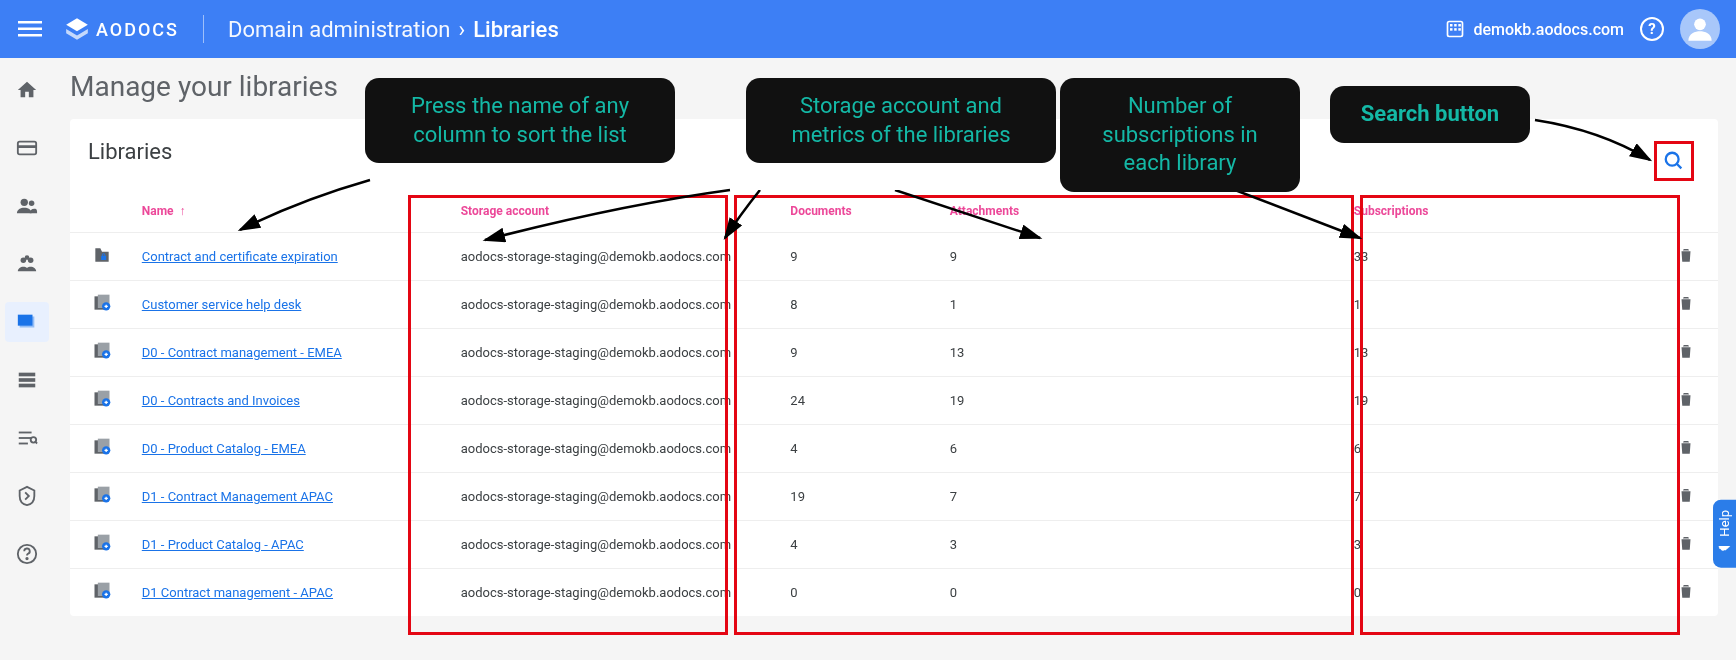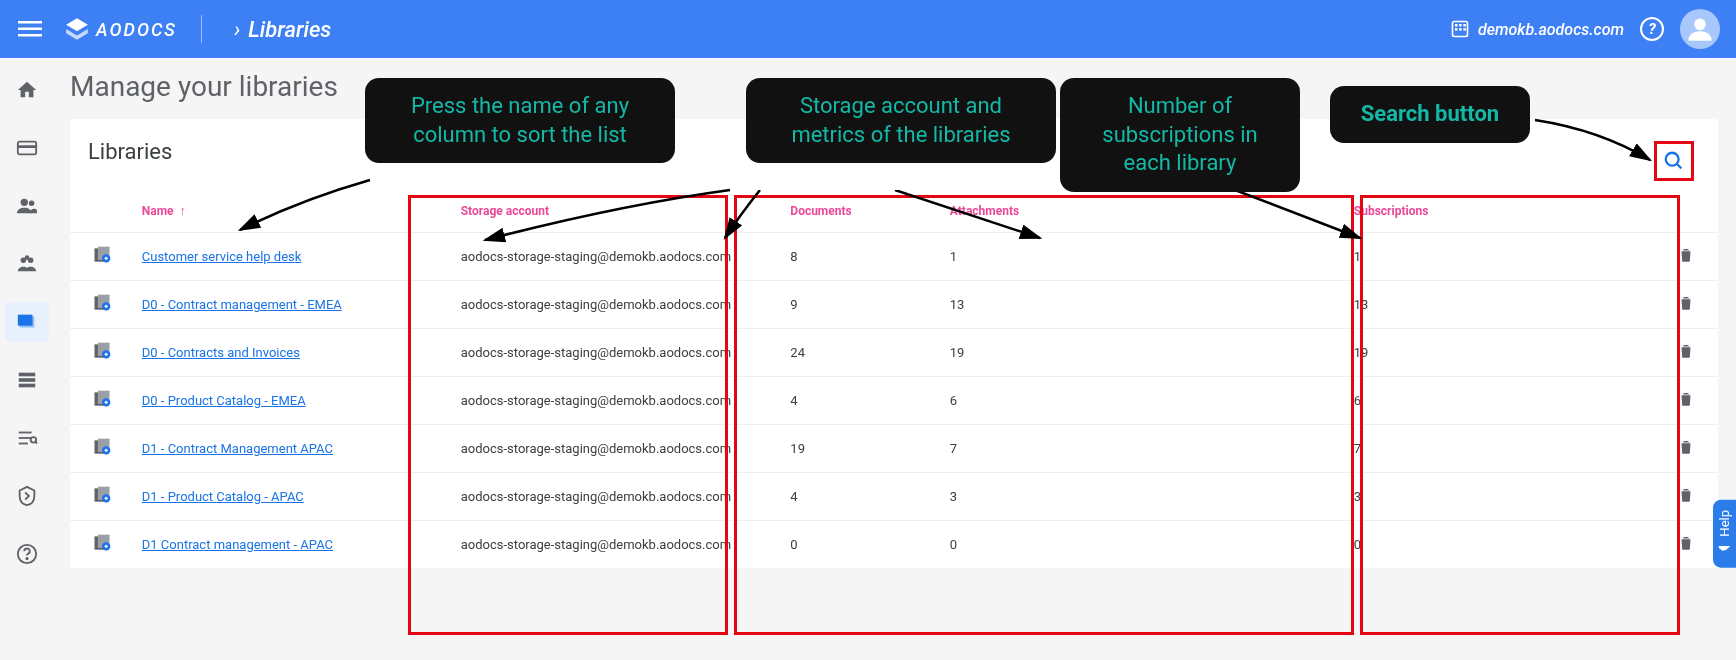--- a/index.html
+++ b/index.html
@@ -1,19 +1,19 @@
 <!DOCTYPE html>
 <html><head>
 <meta charset="utf-8">
 <style>
 * { box-sizing: border-box; margin: 0; padding: 0; }
 body { font-family: Roboto, Arial, sans-serif; background: #f5f5f5; width: 1736px; height: 660px; overflow: hidden; position: relative; }
 
 
-.topbar { height: 58px; background: #3d7ff5; display: flex; align-items: center; padding: 0 16px; position: relative; font-style: italic; }
+.topbar { height: 58px; background: #3d7ff5; display: flex; align-items: center; padding: 0 16px; position: relative; }
 .hamburger { color: #fff; width: 28px; height: 28px; cursor: pointer; display:flex;align-items:center;justify-content:center;}
 .logo { display: flex; align-items: center; margin-left: 20px; color: #fff; font-weight: 500; font-size: 18px; letter-spacing: 2px; }
 .logo svg { margin-right: 6px; }
 .vbar { width: 1px; height: 28px; background: rgba(255,255,255,0.5); margin: 0 24px; }
 .breadcrumb { color: #fff; font-size: 22px; display: flex; align-items: center; }
 .breadcrumb .crumb { opacity: 0.95; }
 .breadcrumb .chev { margin: 0 8px; }
 .breadcrumb .current { font-weight: 500; }
 .topbar-right { margin-left: auto; display: flex; align-items: center; gap: 16px; color:#fff;}
 .domain-chip { display: flex; align-items: center; gap: 8px; font-size: 16px; font-weight:500;}
@@ -72,20 +72,21 @@
   </div>
   <div class="logo">
     <svg width="26" height="26" viewBox="0 0 24 24" fill="#fff">
         <path d="M12 2 L22 8 L12 14 L2 8 Z"></path>
         <path d="M2 12 L12 18 L22 12 L22 16 L12 22 L2 16 Z" opacity="0.7"></path>
       </svg>
     <span>AODOCS</span>
   </div>
   <div class="vbar"></div>
   <div class="breadcrumb">
+    <span class="crumb">Domain administration</span>
     <span class="chev">›</span>
     <span class="current">Libraries</span>
   </div>
   <div class="topbar-right">
     <div class="domain-chip">
       <svg width="20" height="20" viewBox="0 0 24 24" fill="#fff">
           <rect x="3" y="3" width="18" height="18" rx="2" fill="none" stroke="#fff" stroke-width="2"></rect>
           <rect x="6" y="6" width="3" height="3"></rect>
           <rect x="11" y="6" width="3" height="3"></rect>
           <rect x="6" y="11" width="3" height="3"></rect>
@@ -196,20 +197,36 @@
           <th class="col-docs">Documents</th>
           <th class="col-attach">Attachments</th>
           <th class="col-subs">Subscriptions</th>
           <th class="col-del"></th>
         </tr>
       </thead>
       <tbody id="tbody">
           <tr>
             <td class="col-icon"><span class="lib-icon">
                 <svg width="20" height="20" viewBox="0 0 24 24">
+                  <path fill="#5f6368" d="M10 4H4v16h16V8h-8l-2-4z"></path>
+                  <path fill="#1a73e8" d="M16 13v-1a2 2 0 1 0-4 0v1h-1v5h6v-5h-1zm-3-1a1 1 0 1 1 2 0v1h-2v-1z"></path>
+                </svg>
+              </span></td>
+            <td class="col-name"><a class="lib-link">Contract and certificate expiration</a></td>
+            <td class="col-storage">aodocs-storage-staging@demokb.aodocs.com</td>
+            <td class="col-docs">9</td>
+            <td class="col-attach">9</td>
+            <td class="col-subs">33</td>
+            <td class="col-del"><span class="trash"><svg width="18" height="18" viewBox="0 0 24 24" fill="currentColor">
+                  <path d="M6 7h12l-1 14H7L6 7zm3-3h6l1 2H8l1-2z"></path>
+                </svg></span></td>
+          </tr>
+          <tr>
+            <td class="col-icon"><span class="lib-icon">
+                <svg width="20" height="20" viewBox="0 0 24 24">
                   <rect x="3" y="4" width="14" height="16" fill="#5f6368"></rect>
                   <rect x="7" y="2" width="14" height="16" fill="#9aa0a6"></rect>
                   <circle cx="17" cy="16" r="5" fill="#1a73e8"></circle>
                   <path d="M15 16h4M17 14v4" stroke="#fff" stroke-width="1.5"></path>
                 </svg>
               </span></td>
             <td class="col-name"><a class="lib-link">Customer service help desk</a></td>
             <td class="col-storage">aodocs-storage-staging@demokb.aodocs.com</td>
             <td class="col-docs">8</td>
             <td class="col-attach">1</td>

